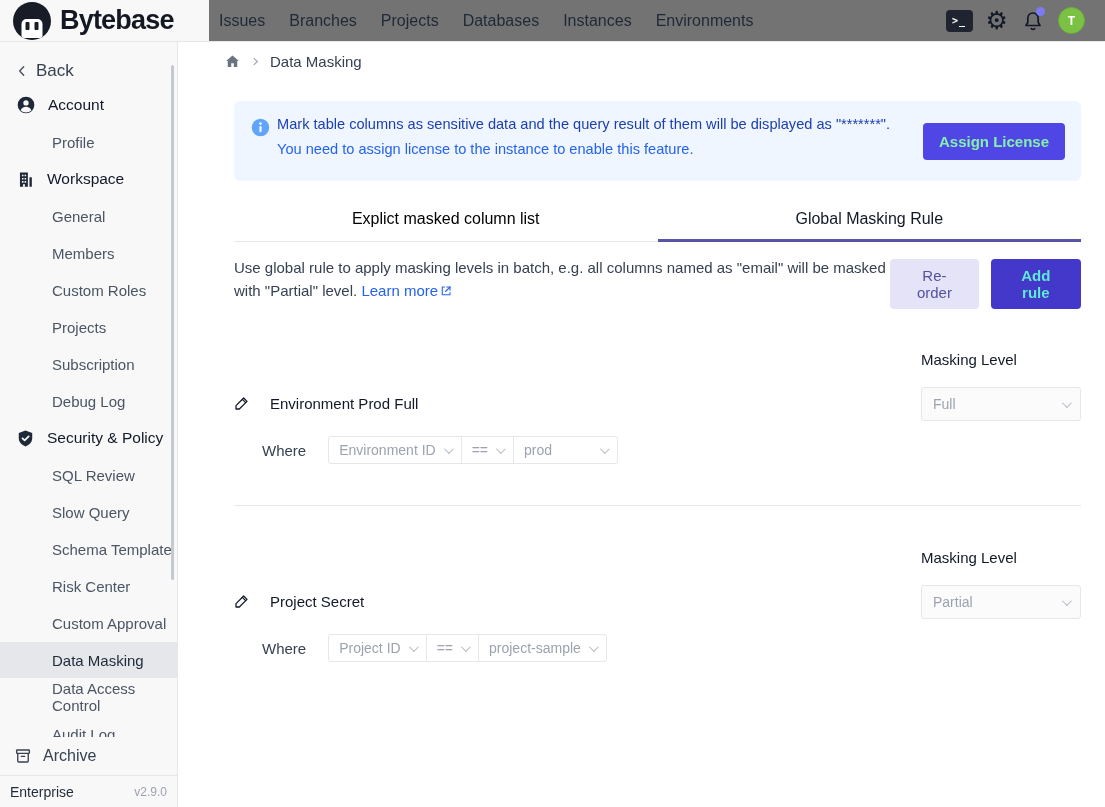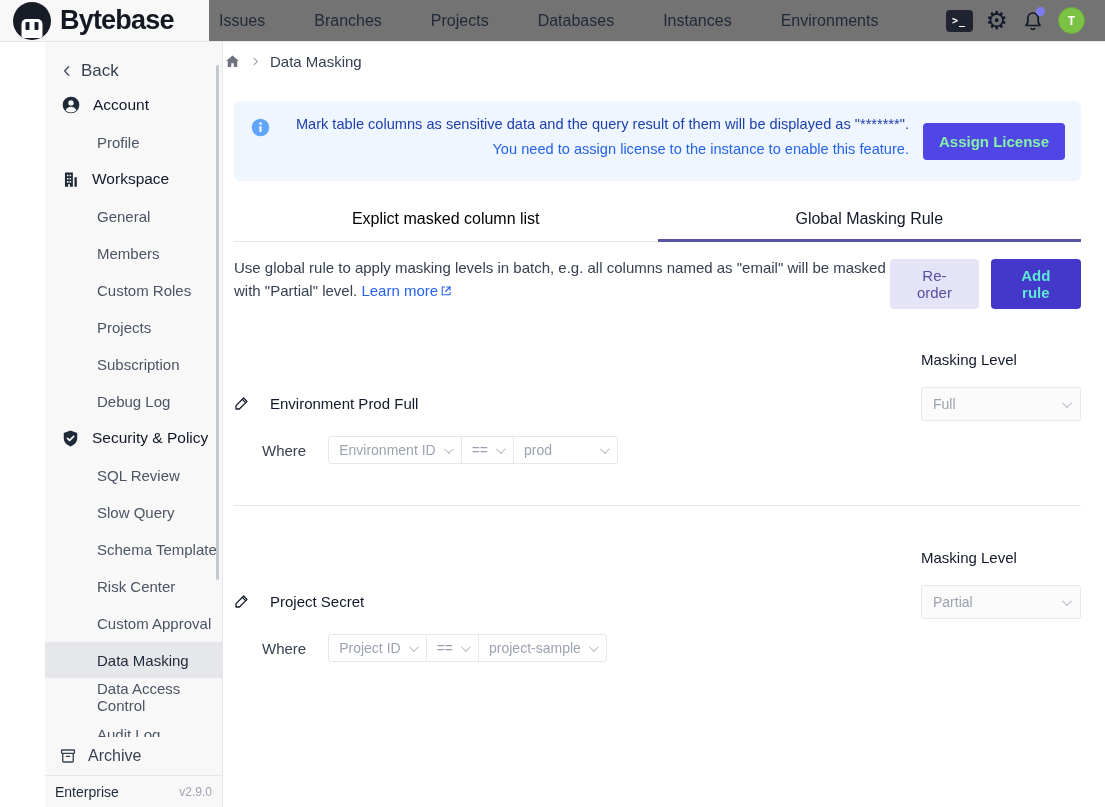--- a/index.html
+++ b/index.html
@@ -8,51 +8,51 @@
   .app { position:relative; width:1105px; height:807px; }
 
   
   .topnav { position:absolute; top:0; left:0; right:0; height:42px; display:flex; align-items:stretch; border-bottom:1px solid #e5e7eb; background:#737373; z-index:5; }
   .logo-area { width:209px; background:#f8f8f9; display:flex; align-items:center; padding-left:13px; gap:9px; flex:none; }
   .logo-mark { width:38px; height:38px; border-radius:50%; background:#171c26; position:relative; overflow:hidden; flex:none; }
   .logo-face { position:absolute; left:50%; transform:translateX(-50%); bottom:2px; width:21px; height:19px; background:#fff; border-radius:5px 5px 2px 2px; }
   .logo-eye { position:absolute; top:3px; width:4px; height:8px; background:#171c26; border-radius:1px; }
   .logo-eye.l { left:4px; } .logo-eye.r { right:4px; }
   .brand { font-size:27px; font-weight:800; letter-spacing:-0.8px; color:#141822; }
-  .nav-links { display:flex; align-items:center; gap:49px; padding-left:10px; font-size:16px; color:#1f2937; }
+  .nav-links { display:flex; align-items:center; gap:24px; padding-left:10px; font-size:16px; color:#1f2937; }
   .nav-link { cursor:pointer; white-space:nowrap; }
   .nav-right { margin-left:auto; display:flex; align-items:center; gap:13px; padding-right:20px; }
   .term-icon { width:27px; height:22px; background:#1f2430; border-radius:4px; color:#fff; font-family:"DejaVu Sans Mono", monospace; font-size:10px; font-weight:bold; display:flex; align-items:center; justify-content:center; letter-spacing:1px; }
   .gear { font-size:25px; line-height:1; color:#111827; }
   .bell-wrap { position:relative; width:24px; height:24px; }
   .bell-dot { position:absolute; top:-2px; right:0px; width:9px; height:9px; border-radius:50%; background:#7d7bf0; }
   .avatar { width:27px; height:27px; border-radius:50%; background:#7bc143; border:1px solid #6cab39; color:#fff; font-size:12px; font-weight:bold; display:flex; align-items:center; justify-content:center; }
 
   
-  .sidebar { position:absolute; top:42px; left:0; bottom:0; width:178px; background:#f8f8f9; border-right:1px solid #e5e7eb; display:flex; flex-direction:column; z-index:4;margin-left:45px; }
+  .sidebar { position:absolute; top:42px; left:0; bottom:0; width:178px; background:#f8f8f9; border-right:1px solid #e5e7eb; display:flex; flex-direction:column; z-index:4; }
   .side-scroll { flex:1; overflow:hidden; position:relative; padding-top:14px; }
   .side-thumb { position:absolute; right:3px; top:23px; width:3px; height:515px; background:#c4c8d0; border-radius:2px; }
   .back-row { display:flex; align-items:center; gap:6px; padding-left:14px; height:30px; color:#374151; font-size:17px; cursor:pointer; }
   .grp-head { display:flex; align-items:center; gap:12px; height:36px; margin-top:1px; padding-left:16px; font-size:15.5px; font-weight:500; color:#111827; }
   .grp-head:first-of-type { margin-top:16px; }
   .side-item { display:flex; align-items:center; height:36px; margin-top:1px; padding-left:52px; font-size:15px; color:#4b5563; cursor:pointer; }
   .side-item.active { background:#e5e7eb; width:200px; color:#1f2937; }
   .side-archive { flex:none; height:38px; display:flex; align-items:center; gap:11px; padding-left:14px; font-size:16px; color:#374151; cursor:pointer; }
   .side-footer { flex:none; height:32px; border-top:1px solid #e5e7eb; display:flex; align-items:center; justify-content:space-between; padding:0 10px; }
   .plan { font-size:14px; font-weight:500; color:#1f2937; }
   .version { font-size:12px; color:#9ca3af; }
 
   
   .main { position:absolute; left:210px; top:42px; right:0; bottom:0; background:#fff; overflow:hidden; }
   .breadcrumb { height:38px; display:flex; align-items:center; gap:9px; padding-left:14px; }
   .crumb-page { font-size:15px; color:#374151; }
   .content { padding:0 24px; }
 
   .banner { margin-top:21px; height:80px; background:#eff6ff; border-radius:6px; display:flex; align-items:flex-start; padding:15px 16px; }
-  .banner-texts { flex:1; margin-left:15px; min-width:0;text-align:right; }
+  .banner-texts { flex:1; margin-left:6px; min-width:0; }
   .banner-l1 { font-size:14.6px; font-weight:500; color:#1e40af; white-space:nowrap; }
   .banner-l2 { margin-top:9px; font-size:14.6px; color:#2563eb; }
   .assign-btn { flex:none; align-self:center; margin-left:14px; background:#4f46e5; color:#86efac; border:none; border-radius:4px; font-size:15px; font-weight:600; padding:10px 16px; cursor:pointer; font-family:inherit; }
 
   .tabs { display:flex; margin-top:20px; }
   .tab { flex:1; text-align:center; font-size:16px; color:#000000; padding:9px 0 13px; border-bottom:1px solid #e5e7eb; cursor:pointer; }
   .tab.active { border-bottom:3px solid #5a54a5; padding-bottom:11px; color:#111827; }
 
   .rules-toolbar { margin-top:14px; display:flex; justify-content:flex-start; }
   .rules-desc { width:660px; font-size:15px; color:#374151; line-height:1.55; }

